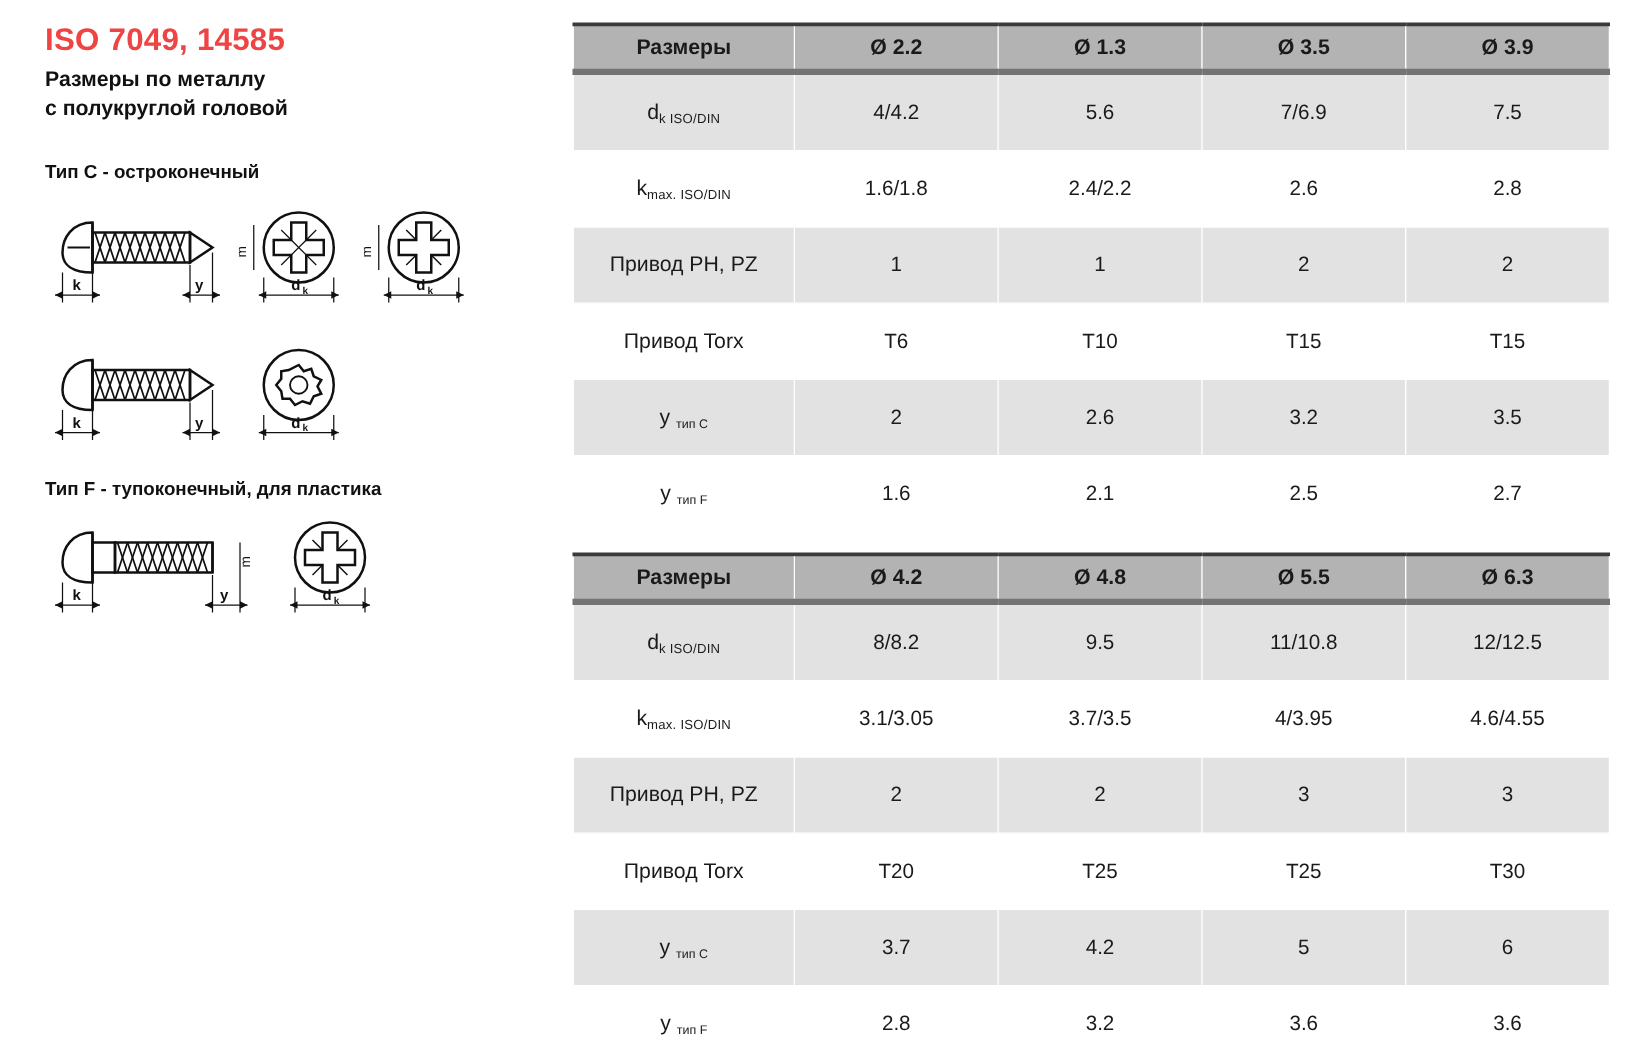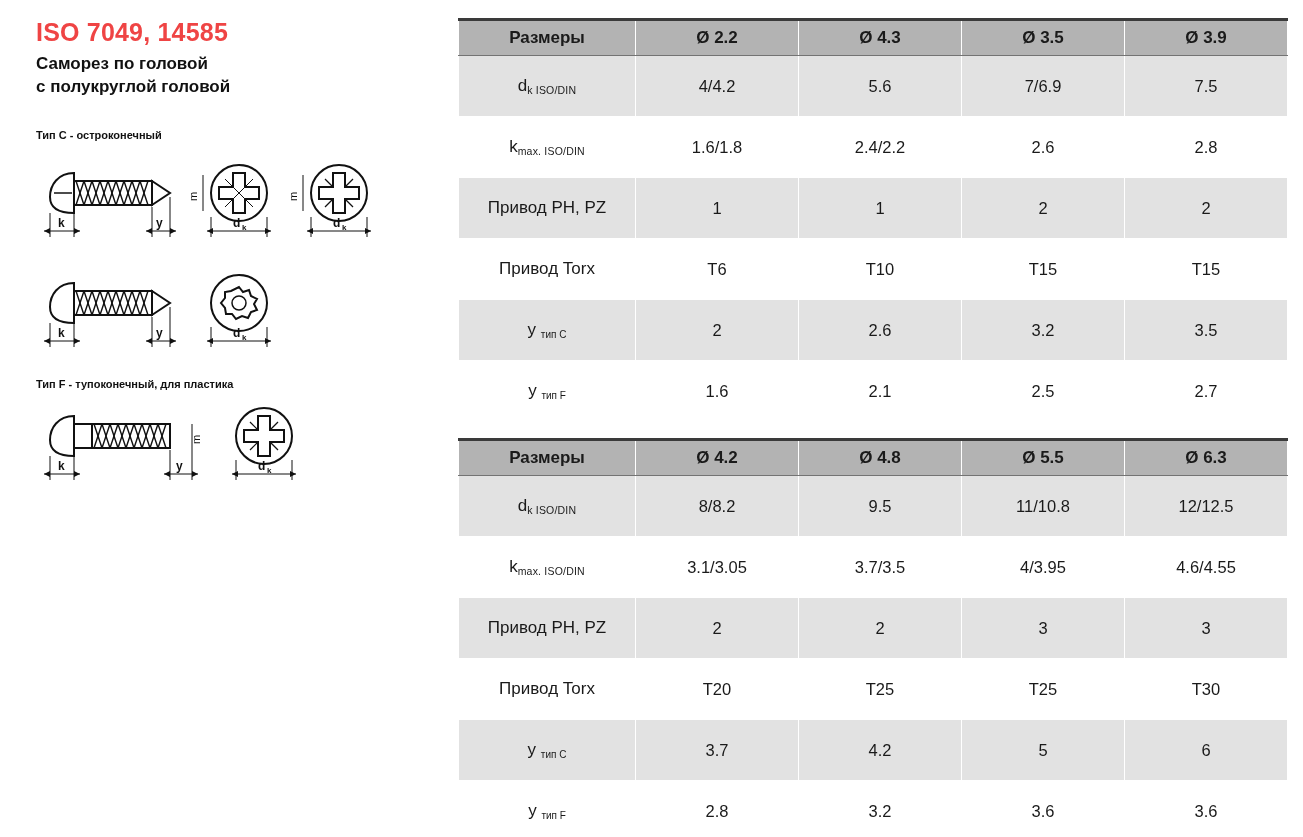--- a/index.html
+++ b/index.html
@@ -44,21 +44,21 @@
     color: #111;
   }
   .desc {
     font-size: 17px;
     font-weight: bold;
     line-height: 1.35;
     margin: 0 0 30px 0;
     color: #111;
   }
   .type-head {
-    font-size: 11px;
+    font-size: 15px;
     font-weight: bold;
     margin: 0 0 10px 0;
     color: #111;
   }
   .fig-block {
     margin-bottom: 16px;
   }
   .fig-row {
     display: flex;
     align-items: flex-start;
@@ -87,21 +87,21 @@
     color: #1a1a1a;
     height: 60px;
     padding: 0 4px;
   }
   table.spec thead th {
     background: #b3b3b3;
     font-weight: bold;
     font-size: 17px;
     height: 34px;
     border-top: 3px solid #3a3a3a;
-    border-bottom: 1px solid #737373;
+    border-bottom: 5px solid #737373;
   }
   table.spec thead th.first {
     width: 168px;
   }
   table.spec tbody tr.alt td {
     background: #e2e2e2;
   }
   table.spec tbody tr.plain td {
     background: #ffffff;
     margin-top: 12px;
@@ -127,21 +127,21 @@
   .fig svg { display: block; }
 </style>
 </head>
 <body>
 
 <div class="page">
 
   <div class="left">
     <h1 class="title-main">ISO 7049, 14585</h1>
     <div class="desc">
-      <div>Саморез по головой</div>
+      <div>Размеры по металлу</div>
       <div>с полукруглой головой</div>
     </div>
 
     <div class="type-head">Тип C - остроконечный</div>
 
     <div class="fig-block fig-row">
       <div class="fig">
         <svg width="155" height="100" viewBox="0 0 155 100">
 
           <path d="M38,22 C22,22 14,34 14,46 C14,56 22,62 38,62 Z" fill="none" stroke="#111" stroke-width="2"></path>
@@ -316,21 +316,21 @@
     </div>
   </div>
 
   <div class="tables">
 
     <table class="spec">
       <thead>
         <tr>
           <th class="first">Размеры</th>
           <th>Ø 2.2</th>
-          <th>Ø 4.3</th>
+          <th>Ø 1.3</th>
           <th>Ø 3.5</th>
           <th>Ø 3.9</th>
         </tr>
       </thead>
       <tbody>
         <tr class="alt">
           <td class="label"><span>d</span><span class="sub">k ISO/DIN</span></td>
           <td>4/4.2</td>
           <td>5.6</td>
           <td>7/6.9</td>

